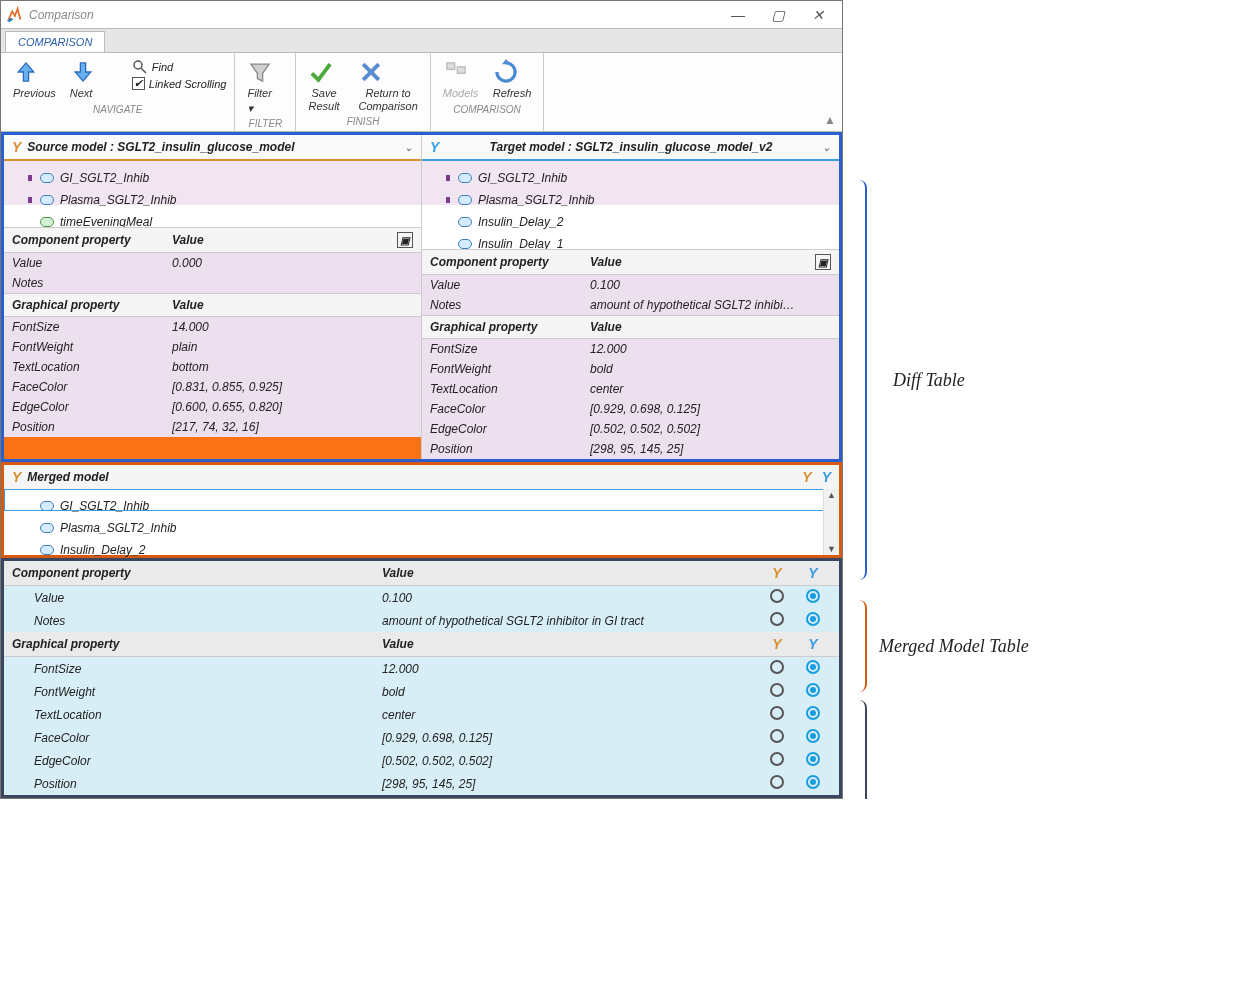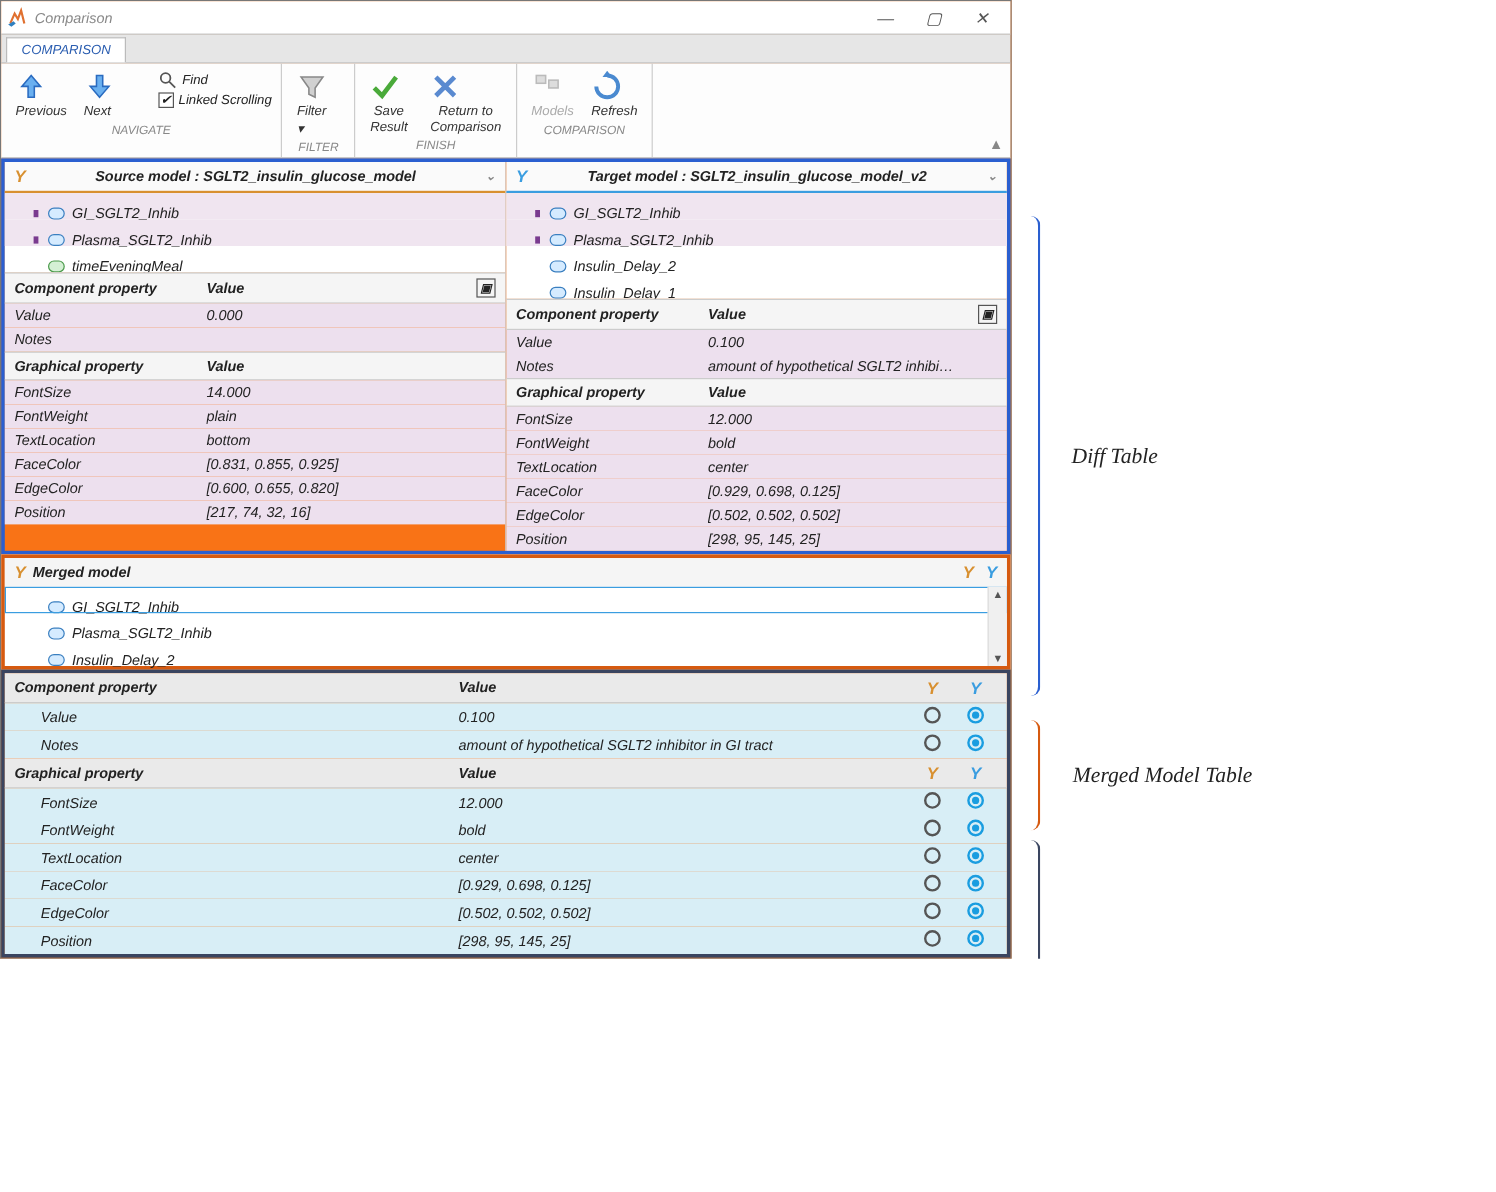--- a/index.html
+++ b/index.html
@@ -203,21 +203,21 @@
     <div style="flex:1"></div>
     <div style="align-self:flex-end;padding:4px 6px;color:#888">▲</div>
   </div>
 
   <div class="panels">
     <div class="diff-region">
 
       <div class="col">
         <div class="panel-header source">
           <span class="fork or">Y</span>
-          <span style="flex:1;text-align:center">Source model : SGLT2_insulin_glucose_model</span>
+          <span style="flex:1;">Source model : SGLT2_insulin_glucose_model</span>
           <span class="chev">⌄</span>
         </div>
         <div class="tree" id="src-tree">
               <div class="tree-row alt">
                 <span class="stripe purple"></span>
                 <span class="pill"></span>
                 <span>GI_SGLT2_Inhib</span>
               </div>
               <div class="tree-row alt">
                 <span class="stripe purple"></span>
@@ -449,18 +449,18 @@
           </div>
     </div>
   </div>
 </div>
 
 <div class="annotations">
   <div class="brace" style="top:180px;height:400px"></div>
   <div class="annot-label" style="top:370px;left:50px">Diff Table</div>
 
   <div class="brace or" style="top:600px;height:92px"></div>
-  <div class="annot-label" style="top:636px;left:51px">Merged Model Table</div>
+  <div class="annot-label" style="top:636px;left:36px">Merged Model Table</div>
 
   <div class="brace nv" style="top:700px;height:270px"></div>
   <div class="annot-label" style="top:825px;left:40px">Property Merge Table</div>
 </div>
 </div>
 
 </body></html>

